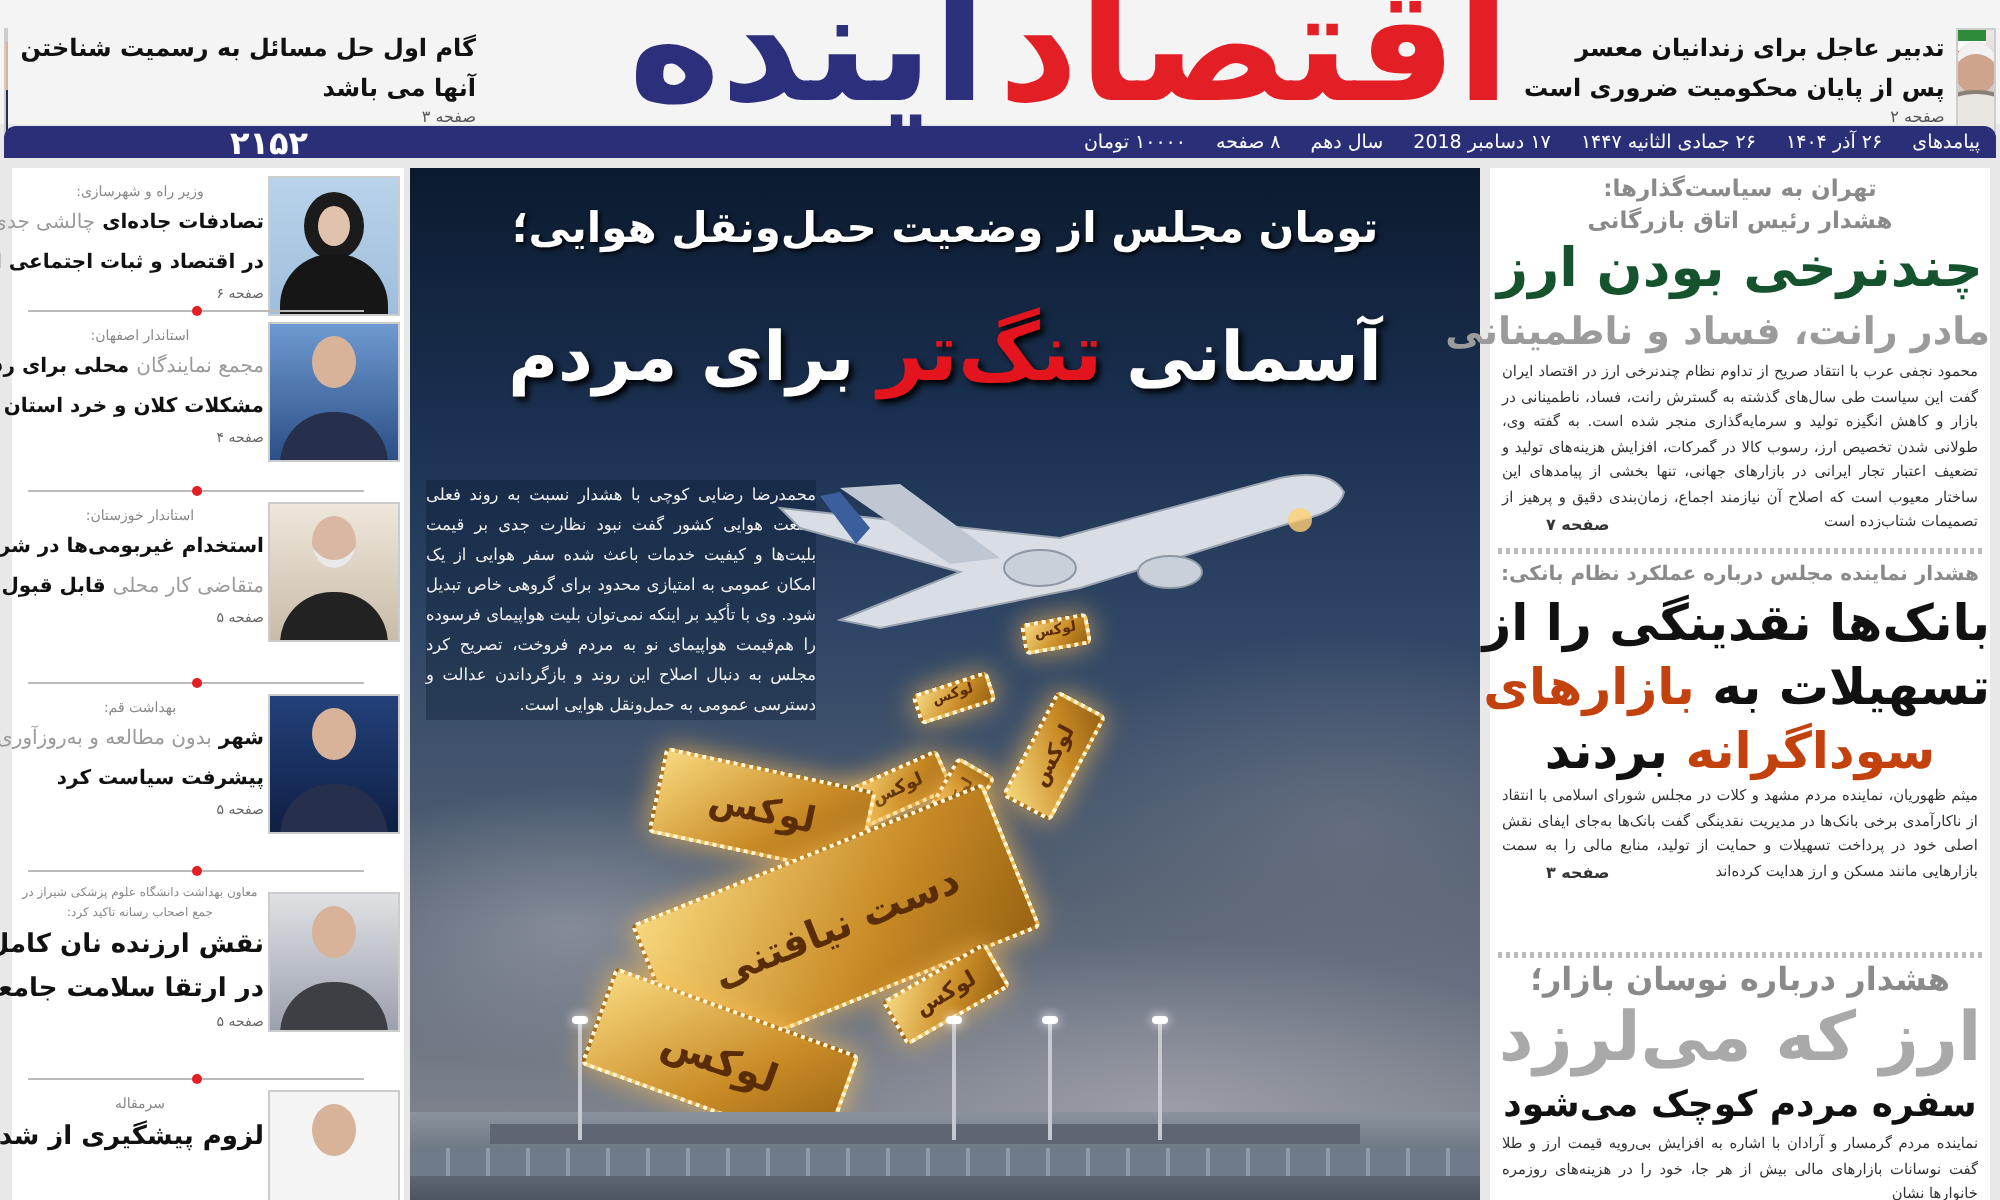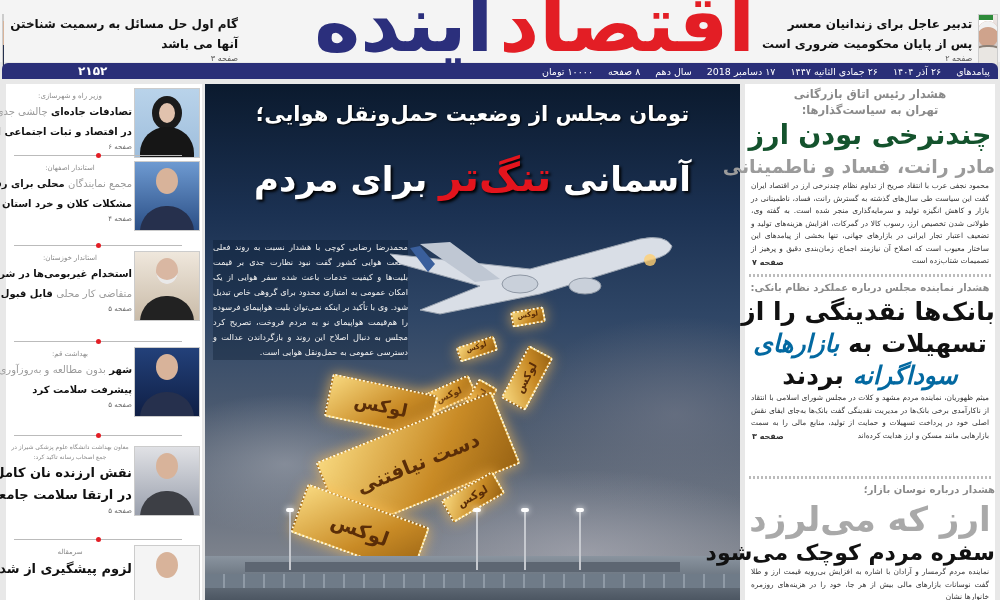--- a/index.html
+++ b/index.html
@@ -24,21 +24,21 @@
   .photo-cleric .flag { position: absolute; left: 0; top: 0; width: 14px; height: 16px; background: linear-gradient(#2e8b3a 0 33%, #fff 33% 66%, #d22 66%); }
   .photo-head { position: absolute; left: 50%; top: 6px; width: 22px; height: 26px; margin-left: -11px; border-radius: 50%; background: #d8b39a; }
   .photo-body { position: absolute; left: 50%; bottom: -6px; width: 54px; height: 30px; margin-left: -27px; border-radius: 26px 26px 0 0; background: #26304d; }
   .photo-cleric .photo-body { background: #e9e6e2; border: 2px solid #8a8077; }
   .photo-cleric .photo-head { background: #cfa38c; box-shadow: 0 8px 0 -2px #f1f1f1 inset; }
 
   
   .datebar { position: absolute; left: 2px; top: 63px; width: 996px; height: 16px; background: #2a2f78; border-radius: 6px 6px 0 0; color: #fff; display: flex; align-items: center; justify-content: space-between; padding: 0 8px; }
   .datebar-info { font-size: 9.5px; white-space: nowrap; letter-spacing: 0.2px; }
   .datebar-info span { margin-left: 12px; }
-  .issue-no { font-size: 12px; font-weight: bold; margin-left: 68px; }
+  .issue-no { font-size: 16px; font-weight: bold; margin-left: 105px; }
 
   
   .left-col { position: absolute; left: 6px; top: 84px; width: 196px; height: 520px; background: #ffffff; }
   .brief { position: relative; height: 90px; padding: 4px 4px 0 70px; }
   .brief-photo { position: absolute; left: 128px; top: 5px; width: 66px; height: 70px; border: 1px solid #ccc; overflow: hidden; }
   .brief-text { position: absolute; right: 70px; top: 6px; width: 124px; text-align: right; }
   .brief-kicker { font-size: 7px; color: #888; line-height: 12px; text-align: center; }
   .brief-line { font-size: 10px; font-weight: bold; color: #111; line-height: 20px; white-space: nowrap; }
   .brief-line .gray { color: #9a9a9a; font-weight: normal; }
   .brief-line-lg { font-size: 13px; line-height: 22px; }
@@ -78,23 +78,23 @@
   .lamp { position: absolute; bottom: 30px; width: 2px; height: 60px; background: #c6c9cf; }
   .lamp::before { content: ""; position: absolute; left: -3px; top: -2px; width: 8px; height: 4px; background: #fff; border-radius: 2px; box-shadow: 0 0 6px #fff; }
 
   
   .right-col { position: absolute; left: 745px; top: 84px; width: 250px; height: 520px; background: #ffffff; }
   .story { position: absolute; left: 0; right: 0; text-align: center; }
   .story-kicker { font-size: 11.5px; color: #8a8a8a; font-weight: bold; line-height: 16px; }
   .story-head-red { font-size: 27px; font-weight: bold; color: #14532d; line-height: 34px; white-space: nowrap; letter-spacing: -0.5px; }
   .story-head-gray { font-size: 19px; font-weight: bold; color: #9b9b9b; line-height: 28px; white-space: nowrap; }
   .story-head-black { font-size: 25px; font-weight: bold; color: #111; line-height: 32px; white-space: nowrap; }
-  .story-head-black .gray { color: #0369a1; font-style: italic; }
+  .story-head-black .gray { color: #c2410c; }
   .story-body { font-size: 7.4px; color: #333; line-height: 12.5px; text-align: justify; padding: 0 6px; }
-  .story-page { font-size: 8px; font-weight: bold; color: #333; text-align: left; padding-left: 7px; line-height: 11px; }
+  .story-page { font-size: 8px; font-weight: bold; color: #333; text-align: left; padding-left: 28px; line-height: 11px; }
   .story-sep { position: absolute; left: 4px; right: 4px; height: 3px; background: repeating-linear-gradient(90deg, #bbb 0 2px, transparent 2px 4px); }
   .story-head-huge { font-size: 34px; font-weight: bold; color: #a9a9a9; line-height: 42px; white-space: nowrap; }
 </style>
 </head>
 <body>
 
 <div class="masthead">
   <div class="teaser teaser-left">
     <div class="teaser-text">
       <div class="teaser-line">گام اول حل مسائل به رسمیت شناختن</div>
@@ -199,21 +199,21 @@
     <div class="brief-photo p-navy">
       <div class="photo-head"></div>
       <div class="photo-body"></div>
     </div>
     <div class="brief-text">
       <div class="brief-kicker">بهداشت قم:</div>
       <div class="brief-line">
         <span>شهر</span>
         <span class="gray">بدون مطالعه و به‌روزآوری</span>
       </div>
-      <div class="brief-line">پیشرفت سلامت کرد</div>
+      <div class="brief-line">پیشرفت سیاست کرد</div>
       <div class="brief-page">صفحه ۵</div>
     </div>
     <div class="brief-sep"></div>
   </div>
 
   <div class="brief" style="height:104px;">
     <div class="brief-photo p-gray" style="top:10px;">
       <div class="photo-head"></div>
       <div class="photo-body"></div>
     </div>
@@ -287,22 +287,22 @@
   <div class="airport"></div>
   <div class="lamp" style="left:84px;"></div>
   <div class="lamp" style="left:271px;"></div>
   <div class="lamp" style="left:319px;"></div>
   <div class="lamp" style="left:374px;"></div>
 </div>
 
 <div class="right-col">
 
   <div class="story" style="top:2px;">
+    <div class="story-kicker">تهران به سیاست‌گذارها:</div>
     <div class="story-kicker">هشدار رئیس اتاق بازرگانی</div>
-    <div class="story-kicker">تهران به سیاست‌گذارها:</div>
     <div class="story-head-red">چندنرخی بودن ارز</div>
     <div class="story-head-gray">مادر رانت، فساد و ناطمینانی</div>
     <div class="story-body">محمود نجفی عرب با انتقاد صریح از تداوم نظام چندنرخی ارز در اقتصاد ایران گفت این سیاست طی سال‌های گذشته به گسترش رانت، فساد، ناطمینانی در بازار و کاهش انگیزه تولید و سرمایه‌گذاری منجر شده است. به گفته وی، طولانی شدن تخصیص ارز، رسوب کالا در گمرکات، افزایش هزینه‌های تولید و تضعیف اعتبار تجار ایرانی در بازارهای جهانی، تنها بخشی از پیامدهای این ساختار معیوب است که اصلاح آن نیازمند اجماع، زمان‌بندی دقیق و پرهیز از تصمیمات شتاب‌زده است</div>
     <div class="story-page" style="margin-top:-11px;">صفحه ۷</div>
   </div>
   <div class="story-sep" style="top:190px;"></div>
 
   <div class="story" style="top:196px;">
     <div class="story-kicker" style="font-size:10px;">هشدار نماینده مجلس درباره عملکرد نظام بانکی:</div>
     <div class="story-head-black">بانک‌ها نقدینگی را از</div>
@@ -313,18 +313,18 @@
     <div class="story-head-black">
       <span class="gray">سوداگرانه</span>
       <span>بردند</span>
     </div>
     <div class="story-body">میثم ظهوریان، نماینده مردم مشهد و کلات در مجلس شورای اسلامی با انتقاد از ناکارآمدی برخی بانک‌ها در مدیریت نقدینگی گفت بانک‌ها به‌جای ایفای نقش اصلی خود در پرداخت تسهیلات و حمایت از تولید، منابع مالی را به سمت بازارهایی مانند مسکن و ارز هدایت کرده‌اند</div>
     <div class="story-page" style="margin-top:-11px;">صفحه ۳</div>
   </div>
   <div class="story-sep" style="top:392px;"></div>
 
   <div class="story" style="top:398px;">
-    <div class="story-kicker" style="font-size:10px;text-align:right;">هشدار درباره نوسان بازار؛</div>
+    <div class="story-kicker" style="font-size:16px;">هشدار درباره نوسان بازار؛</div>
     <div class="story-head-huge">ارز که می‌لرزد</div>
-    <div class="story-head-black" style="font-size:22px;line-height:26px;">سفره مردم کوچک می‌شود</div>
+    <div class="story-head-black" style="font-size:18px;line-height:26px;">سفره مردم کوچک می‌شود</div>
     <div class="story-body">نماینده مردم گرمسار و آرادان با اشاره به افزایش بی‌رویه قیمت ارز و طلا گفت نوسانات بازارهای مالی بیش از هر جا، خود را در هزینه‌های روزمره خانوارها نشان</div>
   </div>
 </div>
 
 </body></html>

